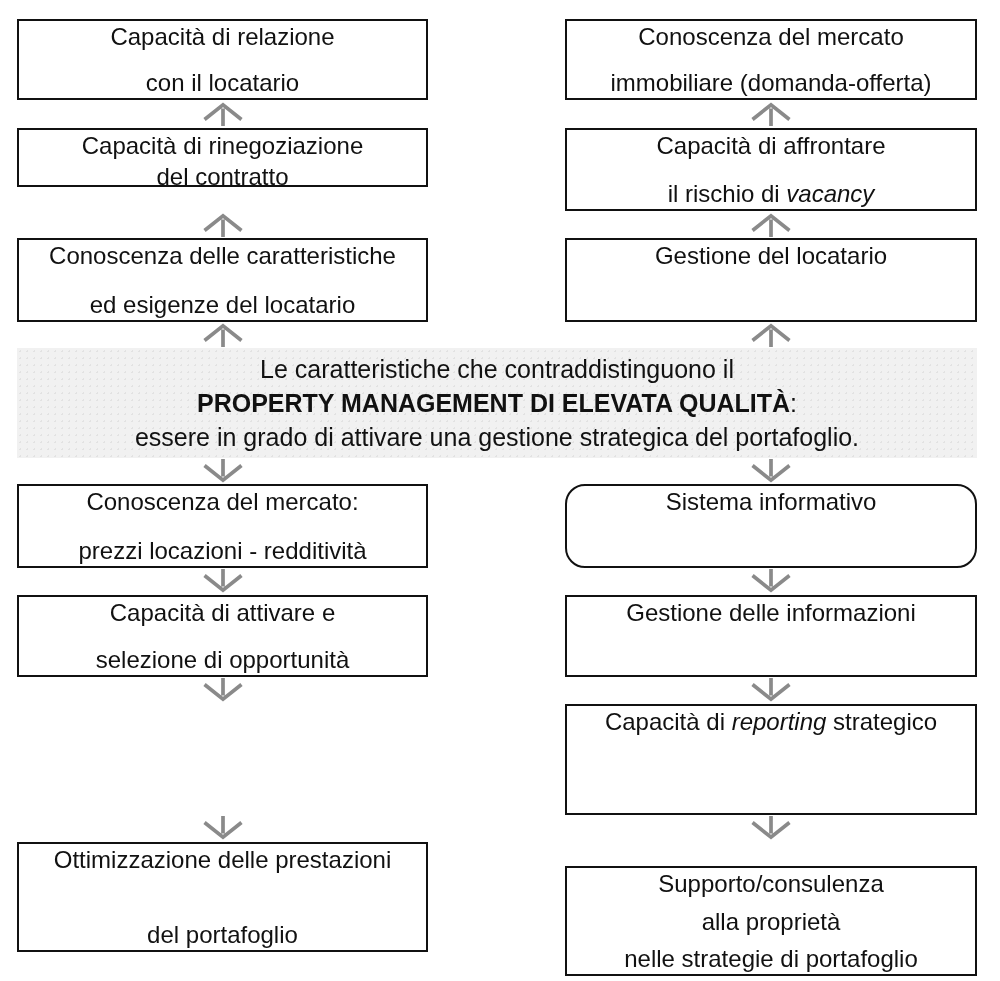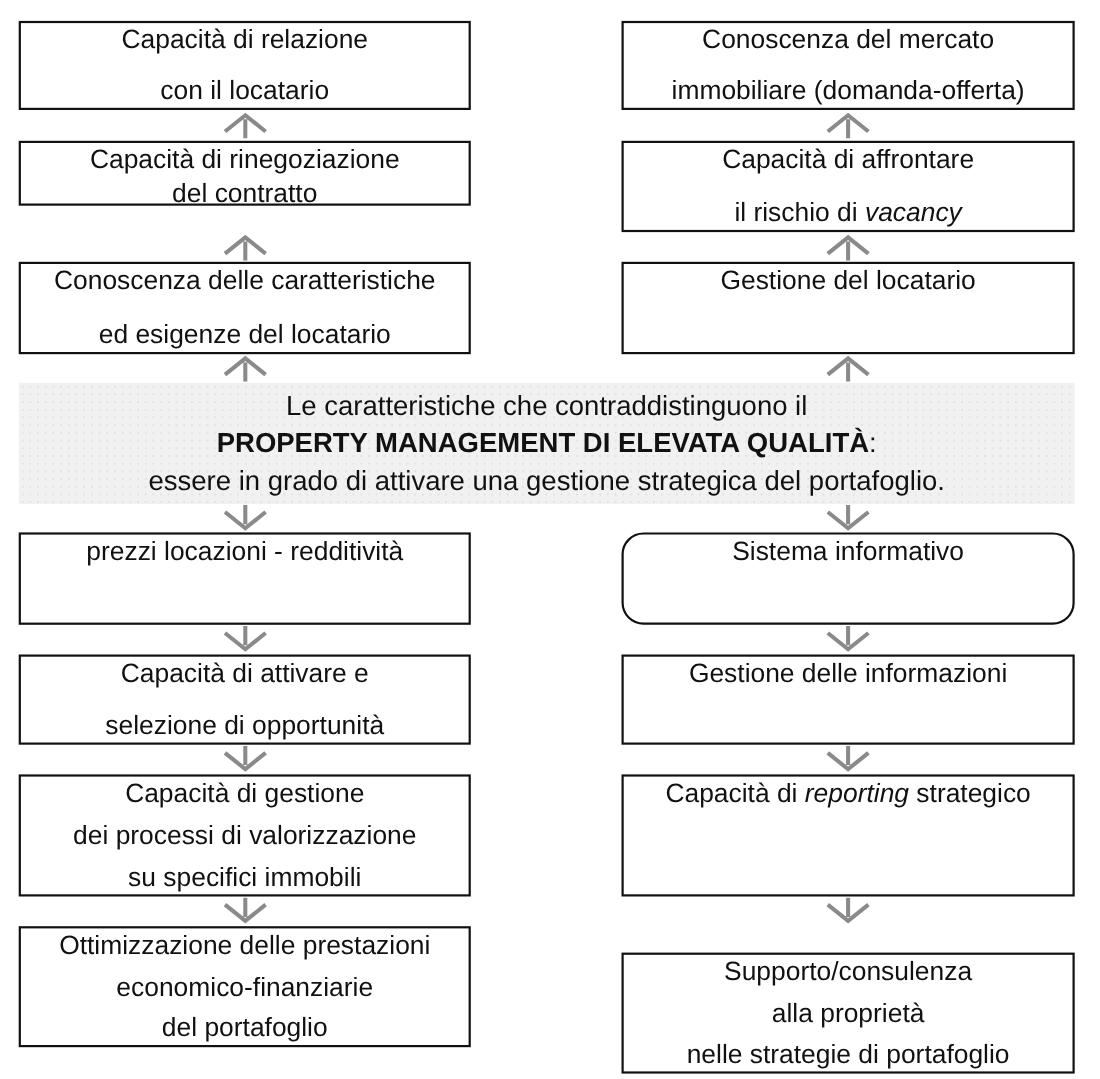--- a/index.html
+++ b/index.html
@@ -155,34 +155,29 @@
         <path d="M23 0 L23 19 M3 7 L23 23 L43 7" fill="none" stroke="currentColor" stroke-width="4"></path>
       </svg>
   </div>
   <div class="arrow" style="left: 748px; top: 816px; color: rgb(138, 138, 138);">
     <svg viewBox="0 0 46 26">
         <path d="M23 0 L23 19 M3 7 L23 23 L43 7" fill="none" stroke="currentColor" stroke-width="4"></path>
       </svg>
   </div>
 
   <div class="box" style="left: 17px; top: 484px; width: 411px; height: 84px; border-color: rgb(17, 17, 17);">
+      <div><span>Conoscenza del mercato:</span></div>
       <div><span>prezzi locazioni - redditività</span></div>
     </div>
   <div class="box" style="left: 17px; top: 595px; width: 411px; height: 82px; border-color: rgb(17, 17, 17);">
       <div><span>Capacità di attivare e</span></div>
       <div><span>selezione di opportunità</span></div>
     </div>
-  <div class="box" style="left: 17px; top: 704px; width: 411px; height: 111px; border-color: rgb(17, 17, 17);">
-      <div><span>Capacità di gestione</span></div>
-      <div><span>dei processi di valorizzazione</span></div>
-      <div><span>su specifici immobili</span></div>
-    </div>
   <div class="box" style="left: 17px; top: 842px; width: 411px; height: 110px; border-color: rgb(17, 17, 17);">
       <div><span>Ottimizzazione delle prestazioni</span></div>
-      <div><span>economico-finanziarie</span></div>
       <div><span>del portafoglio</span></div>
     </div>
 
   <div class="box" style="left: 565px; top: 484px; width: 412px; height: 84px; border-color: rgb(17, 17, 17); border-radius: 20px;">
       <div><span>Sistema informativo</span></div>
     </div>
   <div class="box" style="left: 565px; top: 595px; width: 412px; height: 82px; border-color: rgb(17, 17, 17);">
       <div><span>Gestione delle informazioni</span></div>
     </div>
   <div class="box" style="left: 565px; top: 704px; width: 412px; height: 111px; border-color: rgb(17, 17, 17);">

